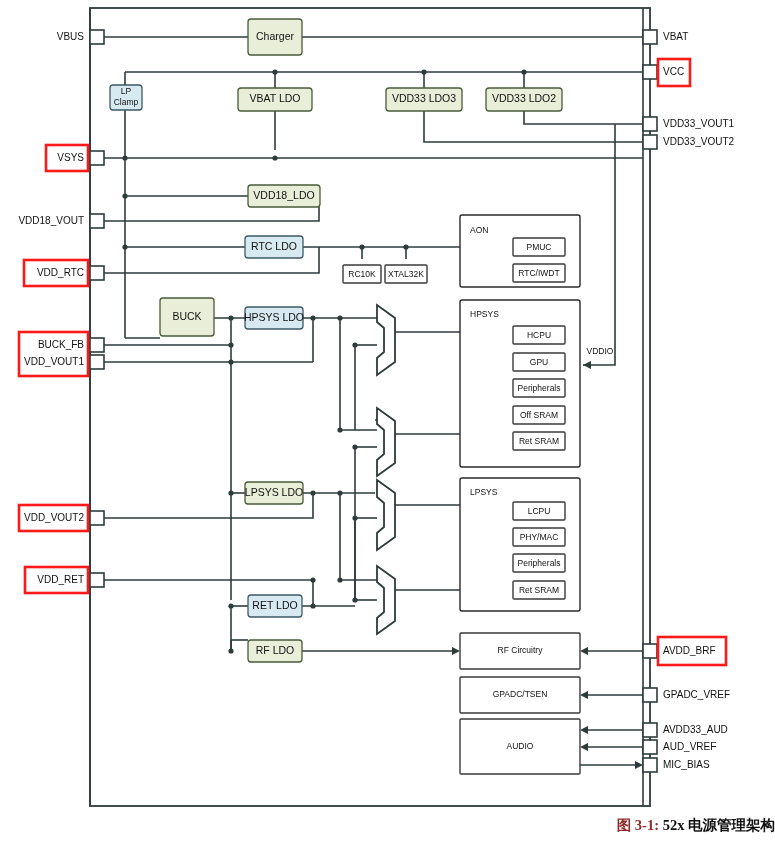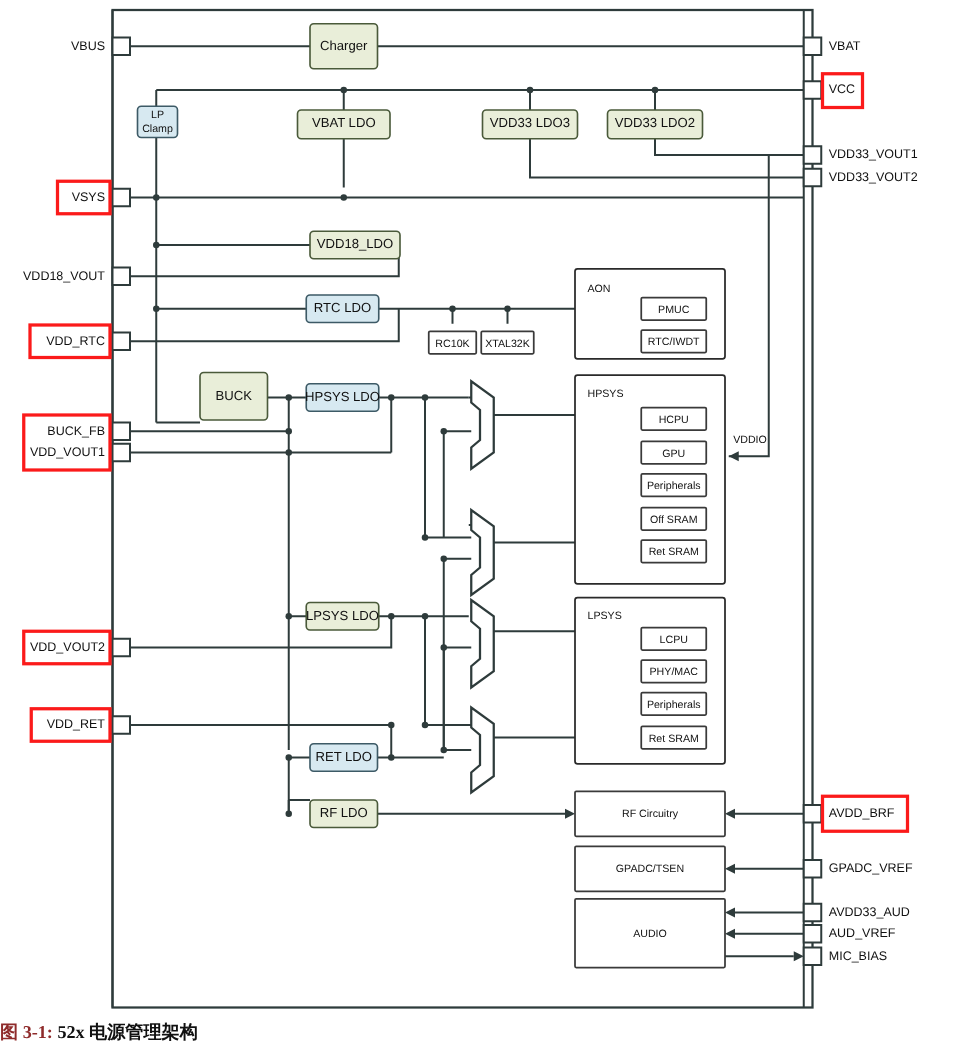--- a/index.html
+++ b/index.html
@@ -100,21 +100,21 @@
   }
   text.lbl-net {
     font-size: 8.5px;
     text-anchor: middle;
   }
   .caption {
     position: absolute;
     left: 0;
     top: 816px;
     width: 775px;
-    text-align: left;
+    text-align: right;
     font-family: "Liberation Serif", serif;
     font-size: 14.5px;
     font-weight: bold;
     color: #111111;
   }
   .caption .cap-num {
     color: #8f2b2b;
   }
 </style>
 </head>

